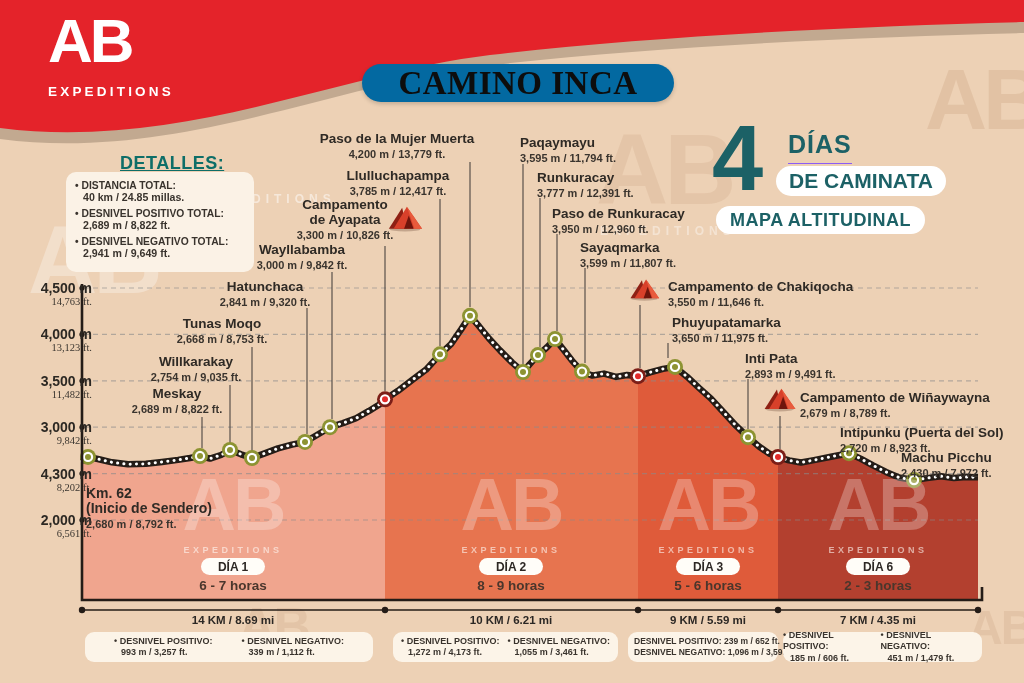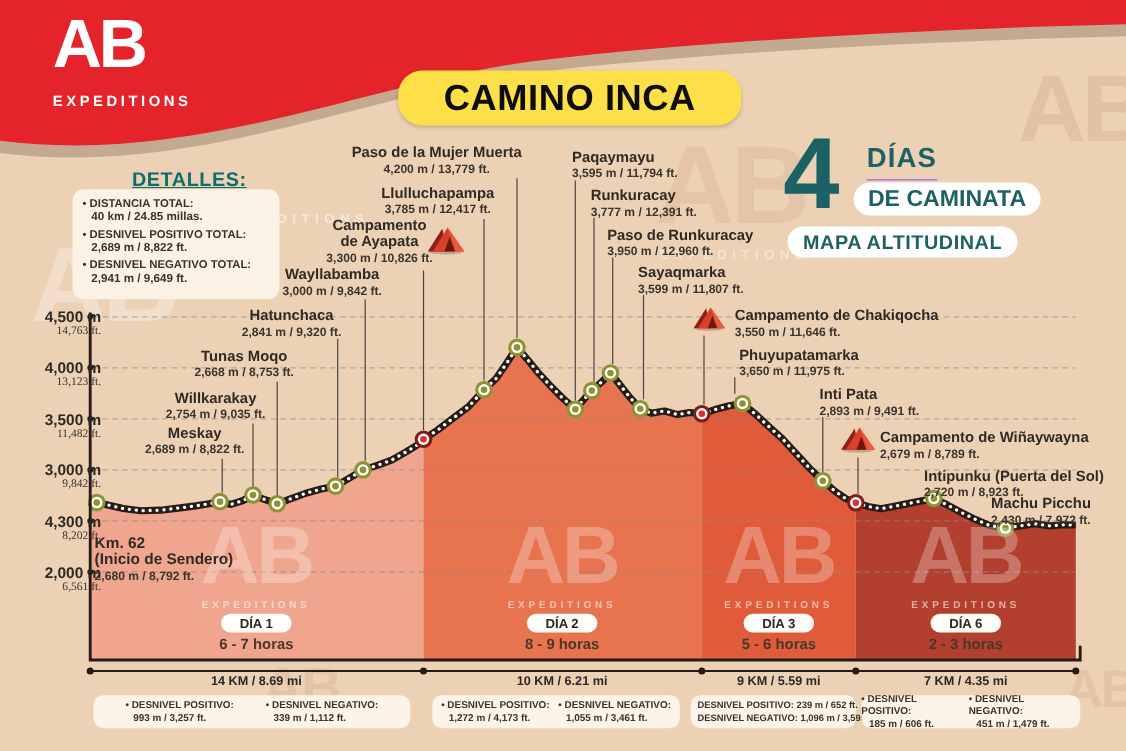--- a/index.html
+++ b/index.html
@@ -7,22 +7,22 @@
           font-family:"Liberation Sans",sans-serif;}
   .abs{position:absolute;}
   
   .ghost{position:absolute;font-weight:800;pointer-events:none;}
   
   #ribbon{position:absolute;left:0;top:0;z-index:4;}
   #logo{position:absolute;left:48px;top:10px;z-index:5;color:#fff;font-weight:800;font-size:62px;
         letter-spacing:-3px;line-height:1;}
   #logoname{position:absolute;left:48px;top:84px;z-index:5;color:#fff;font-weight:700;font-size:13.5px;
         letter-spacing:3.2px;}
-  #title-pill{position:absolute;left:362px;top:64px;width:312px;height:50px;background:#fde047;border-radius:22px;
-        z-index:5;display:flex;align-items:center;justify-content:center;box-shadow:0 2px 4px rgba(0,0,0,.18);}
+  #title-pill{position:absolute;left:362px;top:64px;width:312px;height:38px;background:#0369a1;border-radius:22px;
+        z-index:5;display:flex;align-items:center;justify-content:center;box-shadow:0 2px 4px rgba(0,0,0,.18);font-family:Liberation Serif, serif;}
   #title-pill span{font-size:33px;font-weight:800;color:#0d0d0d;letter-spacing:.5px;}
   .teal{color:#1C6166;}
   #days-number{position:absolute;left:712px;top:112px;font-size:92px;font-weight:800;line-height:1;z-index:5;}
   #days-word{position:absolute;left:788px;top:130px;font-size:25px;font-weight:700;letter-spacing:1px;
         border-bottom:1px solid #8b5cf6;padding-bottom:4px;z-index:5;}
   #days-sub{position:absolute;left:776px;top:166px;height:30px;background:#fff;border-radius:15px;
         padding:0 13px;display:flex;align-items:center;z-index:5;}
   #days-sub span{font-size:21px;font-weight:700;}
   #map-label{position:absolute;left:716px;top:206px;height:28px;background:#fff;border-radius:14px;
         padding:0 14px;display:flex;align-items:center;z-index:5;}

